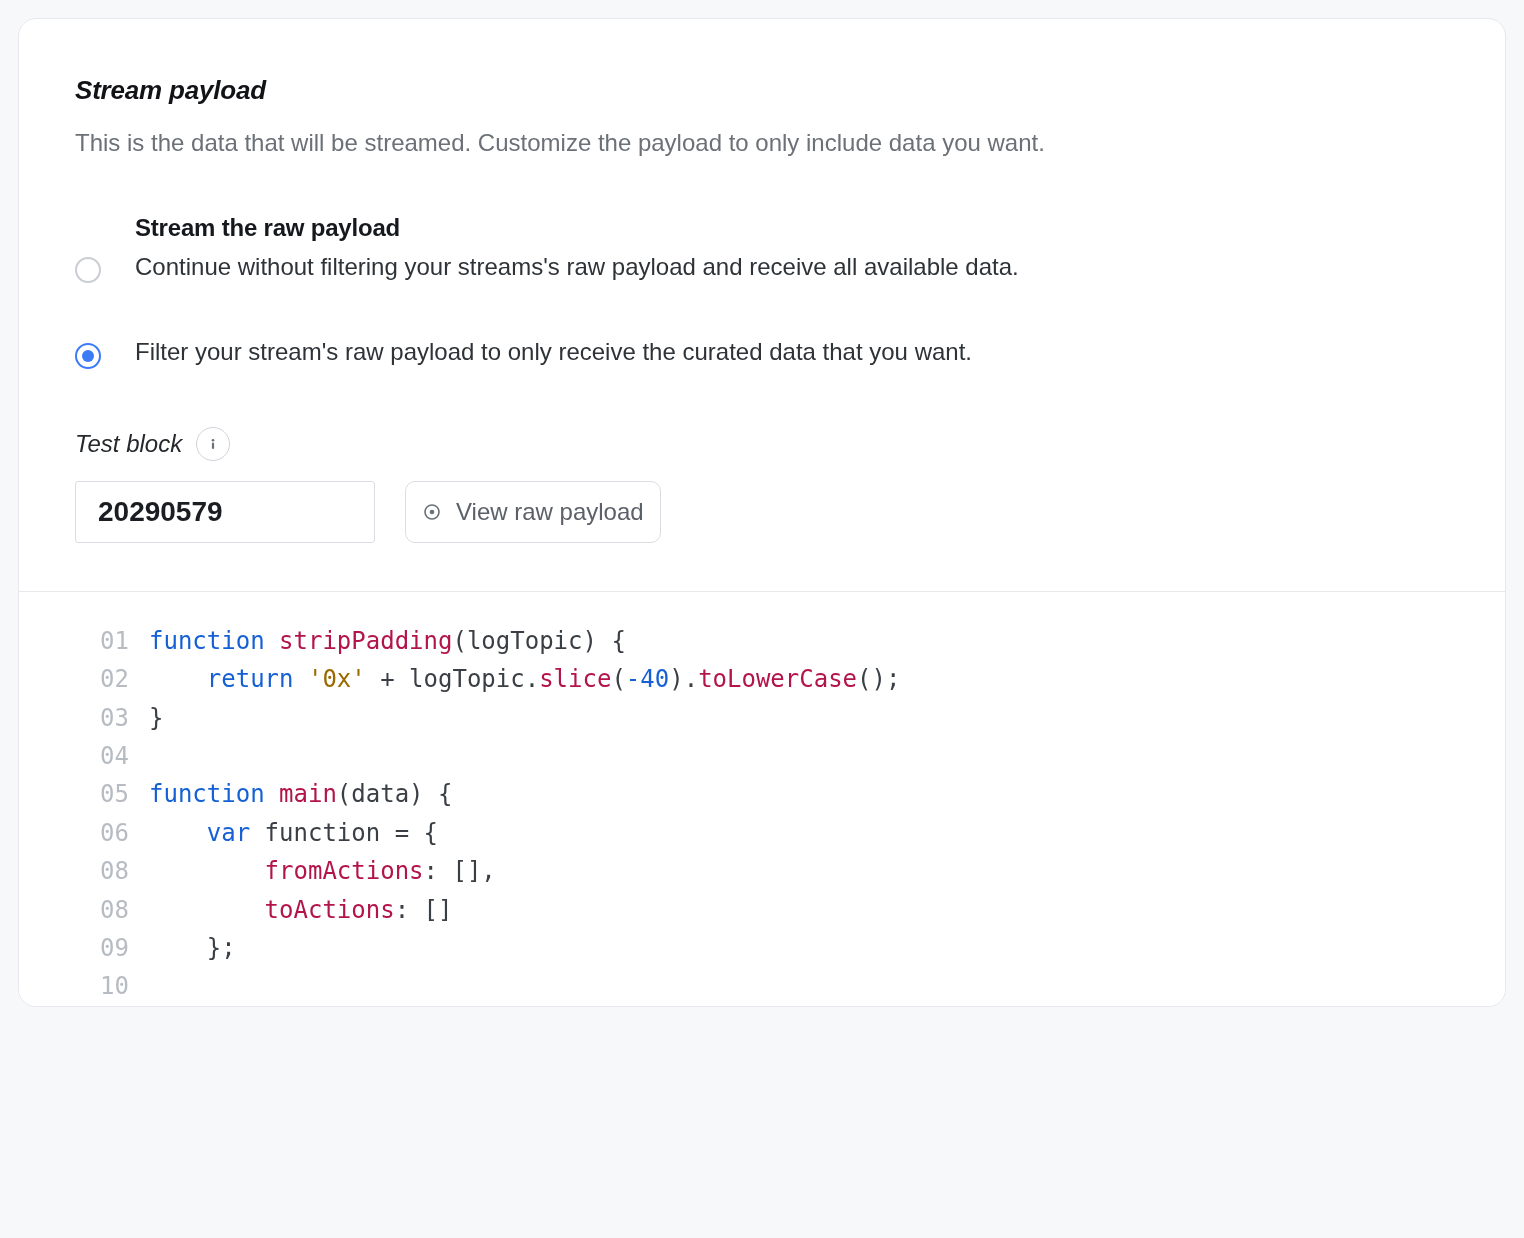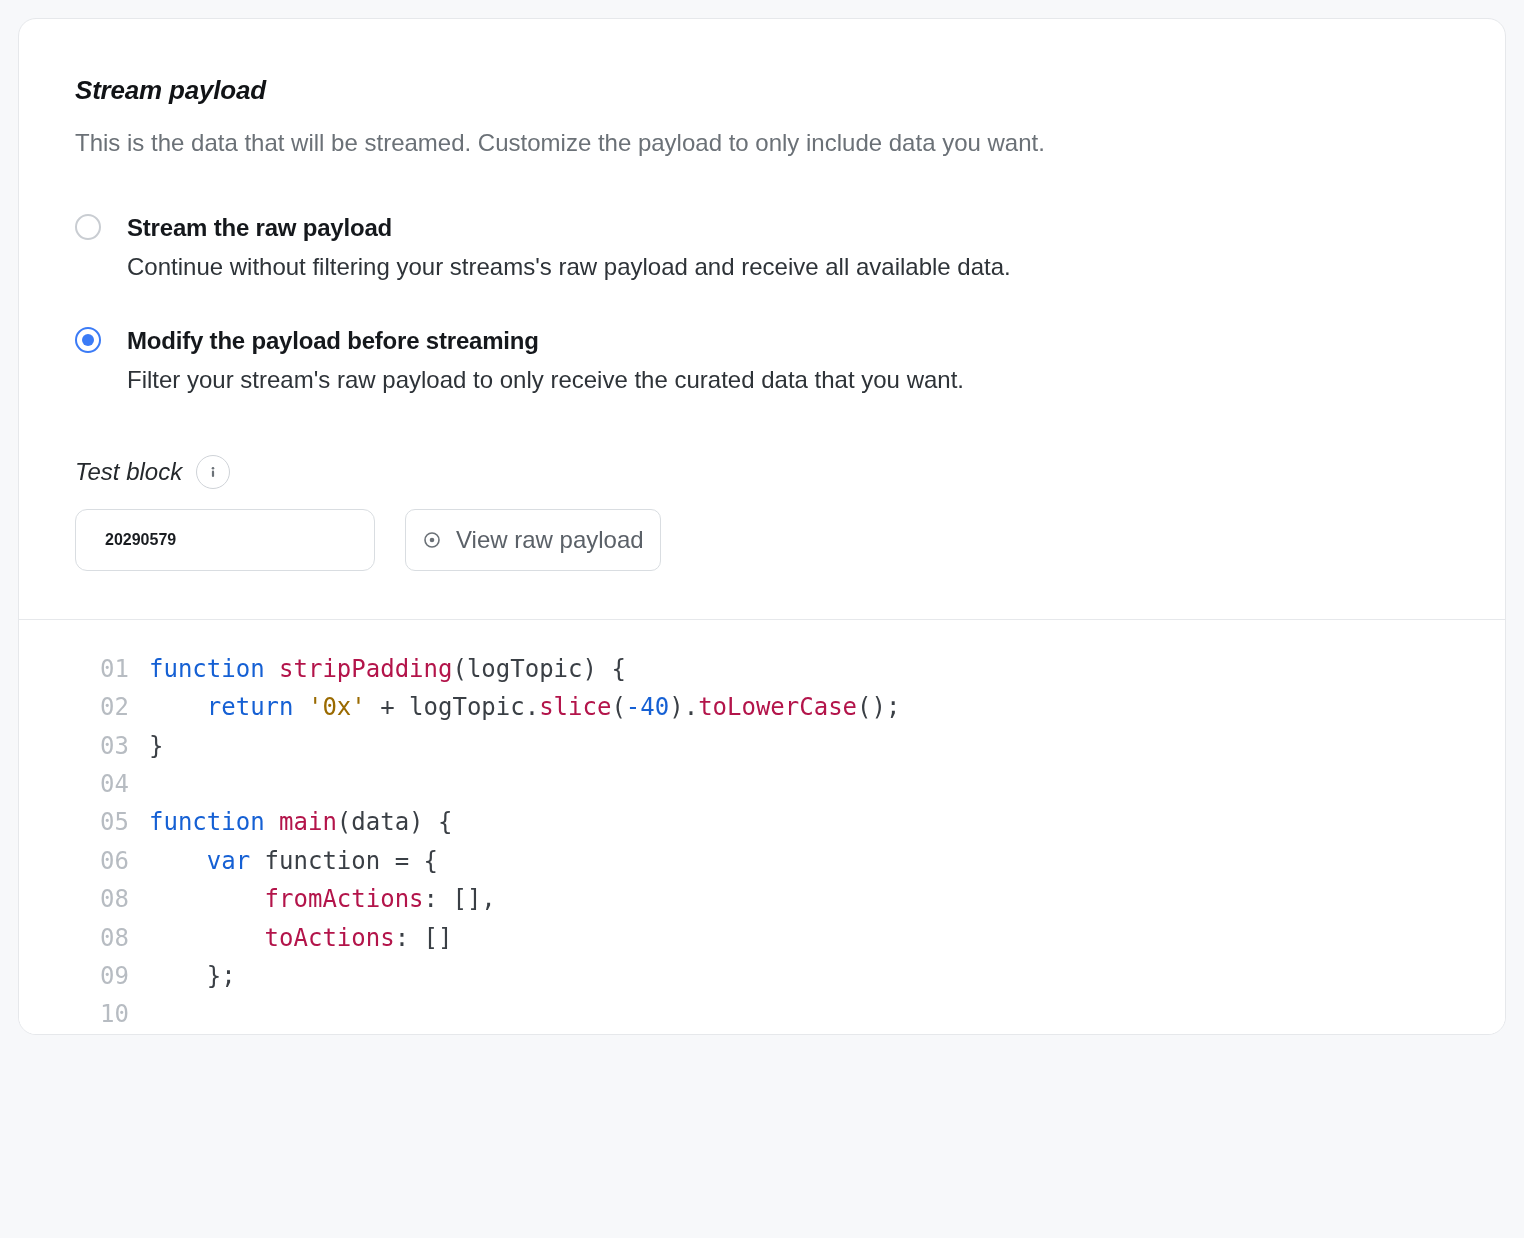--- a/index.html
+++ b/index.html
@@ -33,22 +33,22 @@
     font-size: 24px;
     line-height: 1.4;
     color: #6b7177;
     font-weight: 400;
   }
   .options {
     margin-top: 54px;
   }
   .option-row {
     display: flex;
-    align-items: flex-start;
-    gap: 26px;
+    align-items: flex-end;
+    gap: 34px;
     margin-bottom: 44px;
     margin-top: 37px;
   }
   .option-row:last-child { margin-bottom: 0; }
   .radio {
     width: 26px;
     height: 26px;
     border-radius: 50%;
     border: 2px solid #c9cdd2;
     background: #fff;
@@ -108,26 +108,26 @@
   .input-row {
     margin-top: 20px;
     display: flex;
     align-items: stretch;
     gap: 30px;
   }
   .text-input {
     width: 300px;
     height: 62px;
     border: 1.5px solid #d9dde1;
-    border-radius: 12px;
-    background: #fff;
-    font-size: 16px;
+    border-radius: 3px;
+    background: #fff;
+    font-size: 28px;
     font-weight: 600;
     color: #1a1d21;
-    padding: 0 29px;
+    padding: 0 22px;
     outline: none;
     font-family: inherit;
   }
   .view-btn {
     height: 62px;
     border: 1.5px solid #d9dde1;
     border-radius: 10px;
     background: #fff;
     padding: 0 16px;
     display: flex;
@@ -195,21 +195,20 @@
           <div class="radio"></div>
           <div class="option-texts">
             <div class="option-title">Stream the raw payload</div>
             <div class="option-desc">Continue without filtering your streams's raw payload and receive all available data.</div>
           </div>
         </div>
 
         <div class="option-row">
           <div class="radio selected"></div>
           <div class="option-texts">
-            <div class="option-title">Modify the payload before streaming</div>
             <div class="option-desc">Filter your stream's raw payload to only receive the curated data that you want.</div>
           </div>
         </div>
 
       </div>
 
       <div class="test-block-row">
         <span class="test-block-label">Test block</span>
         <span class="info-badge">
           <svg width="16" height="16" viewBox="0 0 16 16" fill="none">

